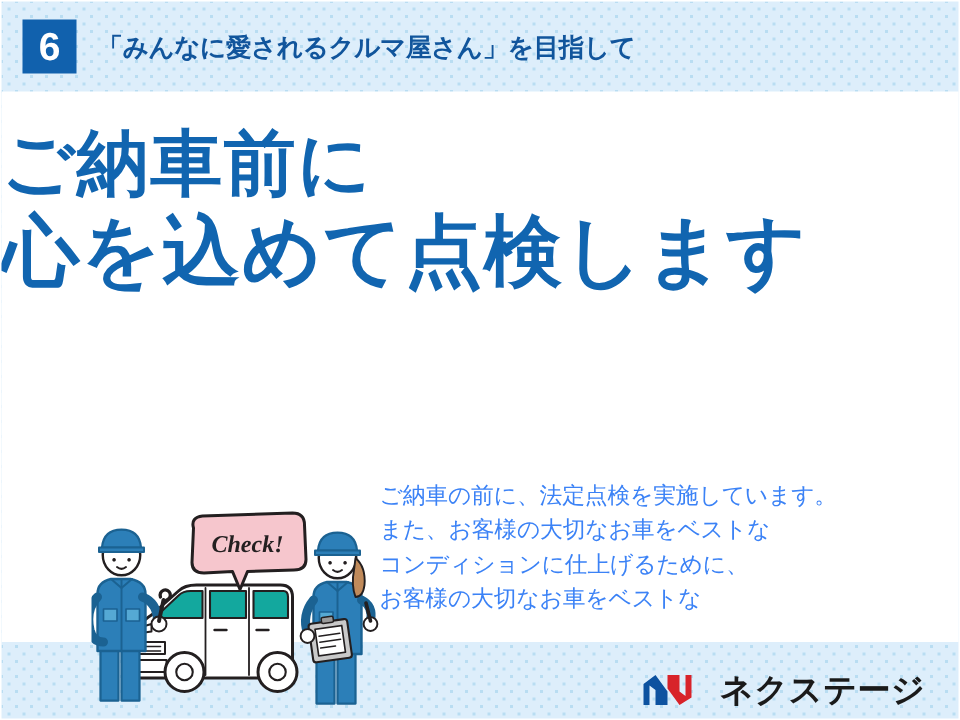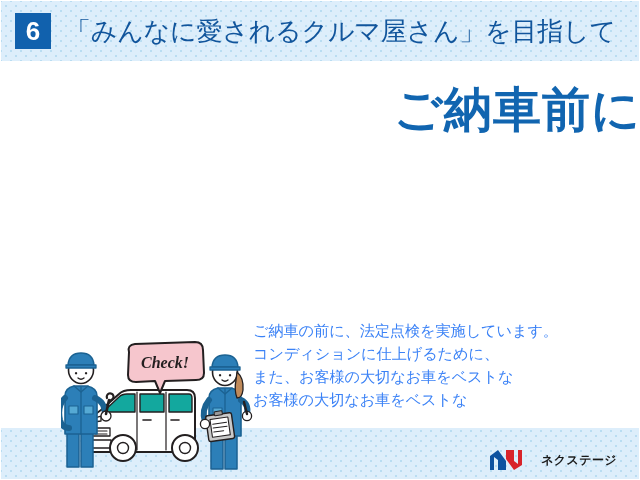--- a/index.html
+++ b/index.html
@@ -50,43 +50,43 @@
     font-weight: bold;
     display: flex;
     align-items: center;
     justify-content: center;
     line-height: 1;
     flex: 0 0 auto;
   }
   #header-title {
     margin-left: 14px;
     color: #11559c;
-    font-size: 26px;
-    font-weight: normal;
+    font-size: 17px;
+    font-weight: bold;
     letter-spacing: -0.2px;
     white-space: nowrap;
   }
 
   
   #panel {
     position: absolute;
     left: 0;
     top: 60px;
     width: 640px;
     height: 367px;
     background: #ffffff;
   }
 
   
   #headline {
     position: absolute;
     left: 0;
     top: 24px;
     width: 640px;
-    text-align: right;
+    text-align: left;
     color: #1165b0;
     font-weight: bold;
     line-height: 1.04;
     letter-spacing: 1px;
   }
   #headline .hl-line1 {
     display: block;
     font-size: 48px;
   }
   #headline .hl-line2 {
@@ -130,40 +130,41 @@
     right: 22px;
     top: 444px;
     height: 30px;
     display: flex;
     align-items: center;
   }
   #logo-mark { flex: 0 0 auto; display: block; }
   #logo-text {
     margin-left: 18px;
     color: #1a1a1a;
-    font-size: 12px;
+    font-size: 22px;
     font-weight: bold;
     letter-spacing: 0.4px;
     line-height: 1;
   }
 </style>
 </head>
 <body>
 
 <div id="page">
 
   <div id="header">
     <div id="step-badge">6</div>
     <div id="header-title">「みんなに愛されるクルマ屋さん」を目指して</div>
   </div>
 
   <div id="panel">
 
     <div id="headline">
       <span class="hl-line1">ご納車前に</span>
+      <span class="hl-line2">心を込めて点検します</span>
     </div>
 
     <div id="illustration">
       <svg width="205" height="132" viewBox="0 0 205 132" xmlns="http://www.w3.org/2000/svg">
         <g fill="none" stroke="#231f20" stroke-width="1.5" stroke-linejoin="round" stroke-linecap="round">
 
           <g>
 
             <path d="M30 112 L30 86 Q30 76 40 70 L58 54 Q62 50 70 50 L126 50 Q134 50 134 58 L134 112 Z" fill="#ffffff" stroke="#231f20" stroke-width="2"></path>
 
@@ -265,22 +266,22 @@
           <g>
             <path d="M68 12 Q66 5 74 4 L134 2 Q142 2 142 10 L143 33 Q143 40 135 40 L104 41 L99 53 L94 41 L75 42 Q67 42 67 35 Z" fill="#f6c6cd" stroke="#231f20" stroke-width="2"></path>
           </g>
         </g>
         <text x="104" y="28" text-anchor="middle" font-family="Liberation Serif, serif" font-size="16" font-style="italic" font-weight="bold" fill="#231f20">Check!</text>
       </svg>
     </div>
 
     <div id="body-copy">
       <span class="bc-line">ご納車の前に、法定点検を実施しています。</span>
+      <span class="bc-line">また、お客様の大切なお車をベストな</span>
       <span class="bc-line">コンディションに仕上げるために、</span>
-      <span class="bc-line">また、お客様の大切なお車をベストな</span>
       <span class="bc-line">お客様の大切なお車をベストな</span>
     </div>
 
   </div>
 
   <div id="footer-logo">
     <svg id="logo-mark" width="34" height="24" viewBox="0 0 34 24" xmlns="http://www.w3.org/2000/svg">
       <path d="M1 22 L1 8 L9 2 L17 13 L17 22 L9 22 L9 12 L5 9 L5 22 Z" fill="#0d52a0"></path>
       <path d="M17 2 L25 2 L25 13 L29 16 L29 2 L33 2 L33 17 L25 22 L17 11 Z" fill="#d8232a"></path>
     </svg>

